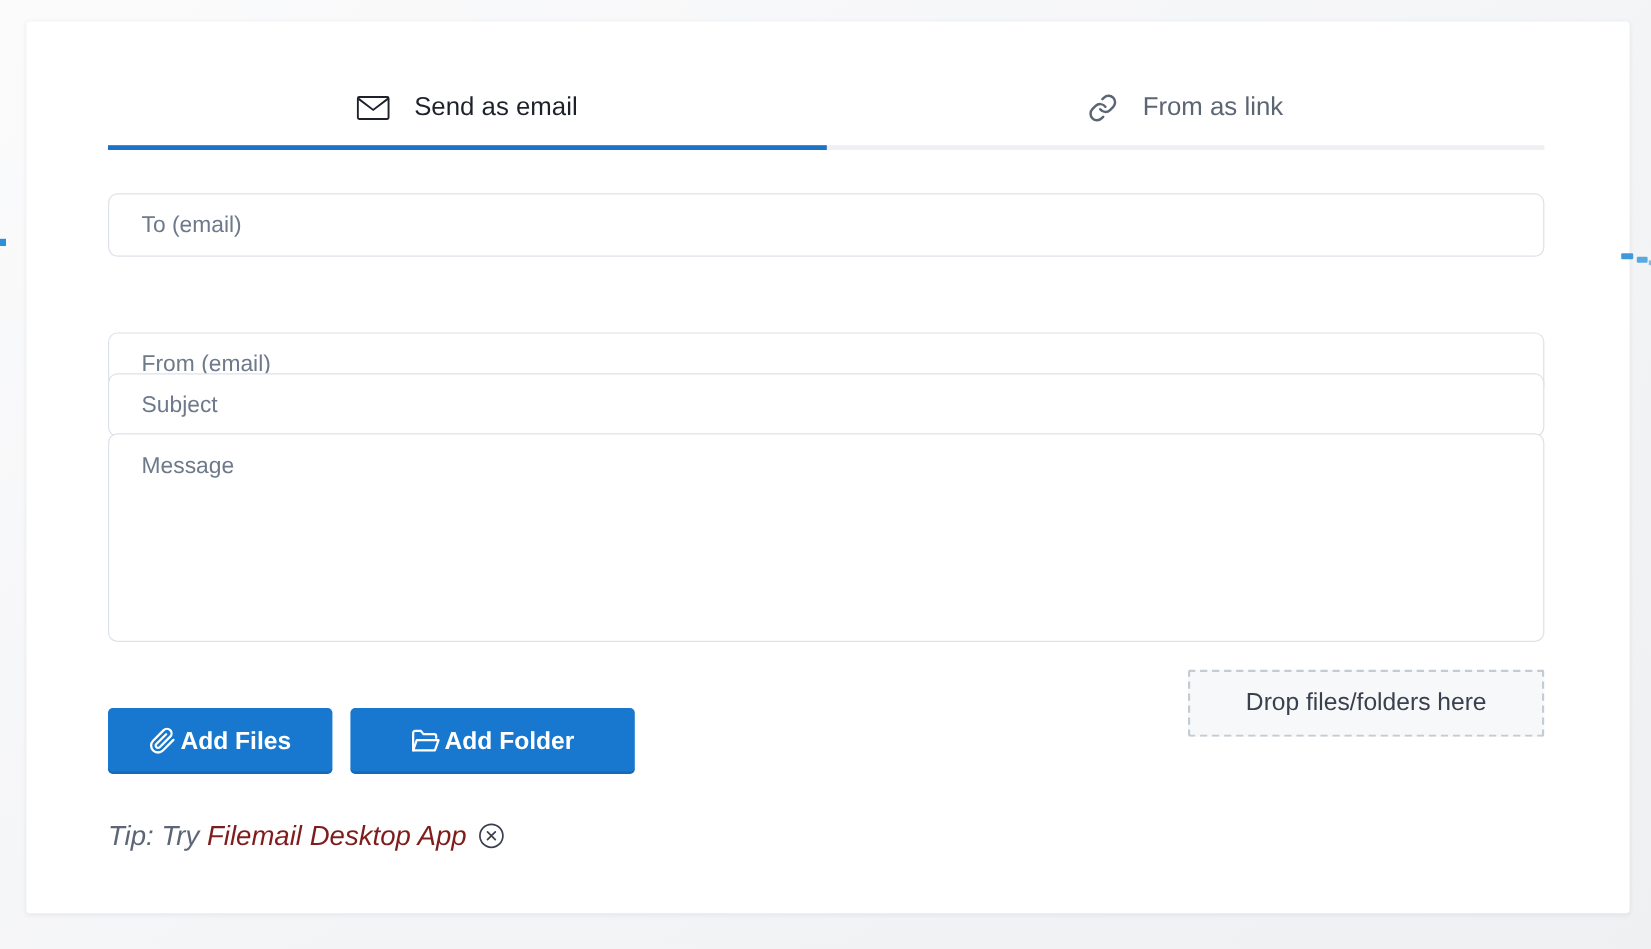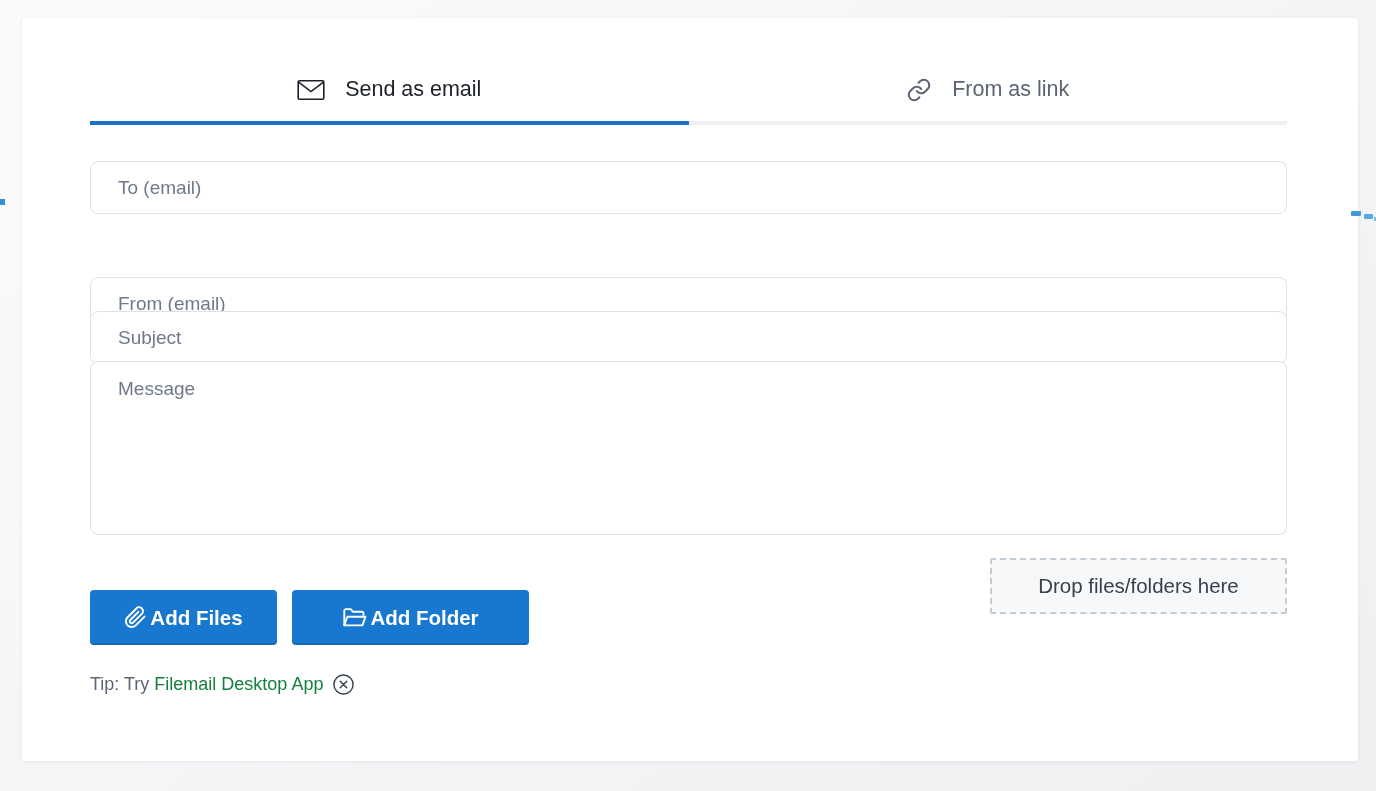--- a/index.html
+++ b/index.html
@@ -109,28 +109,29 @@
     align-items: center;
     justify-content: center;
     font-size: 20.5px;
     color: #39414e;
   }
   
   .tip {
     position: absolute;
     left: 68px; top: 613px;
     width: 1100px;
-    font-size: 18px;
+    font-size: 23px;
     color: #5c6676;
     display: flex;
     align-items: center;
     white-space: pre;
+    font-style: italic;
   }
   .tip a {
-    color: #15803d;
+    color: #7f1d1d;
     text-decoration: none;
     font-weight: 400;
     cursor: pointer;
   }
   .tip .close-wrap {
     margin-left: 9px;
     display: inline-flex;
     align-items: center;
     cursor: pointer;
   }

